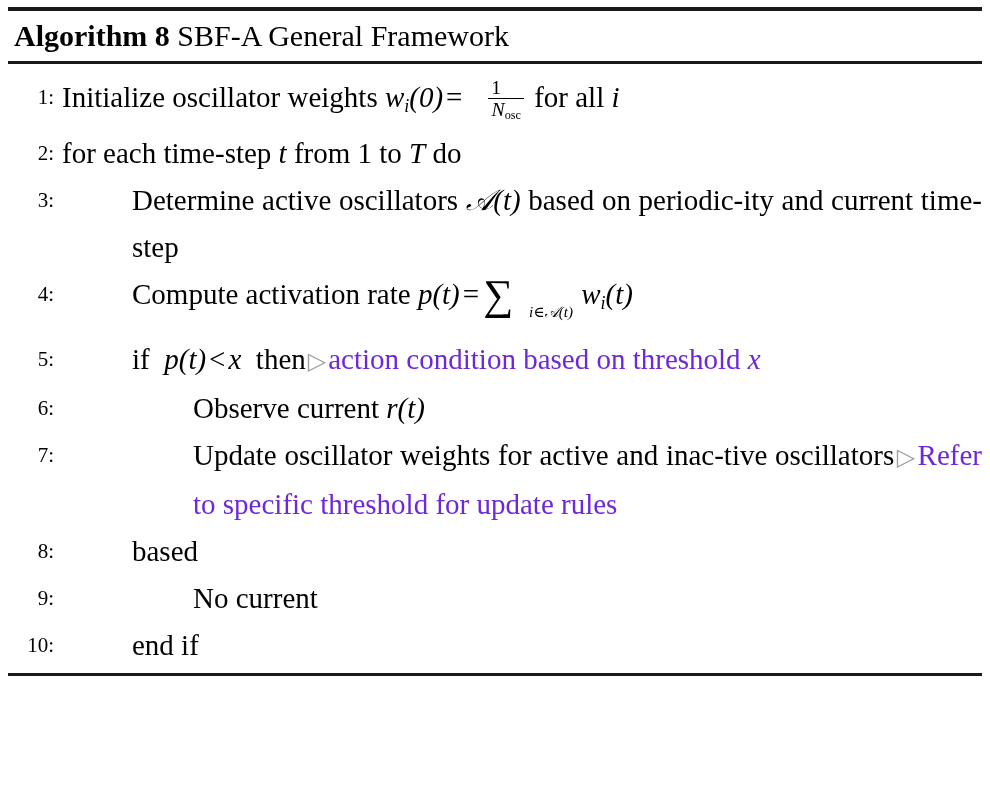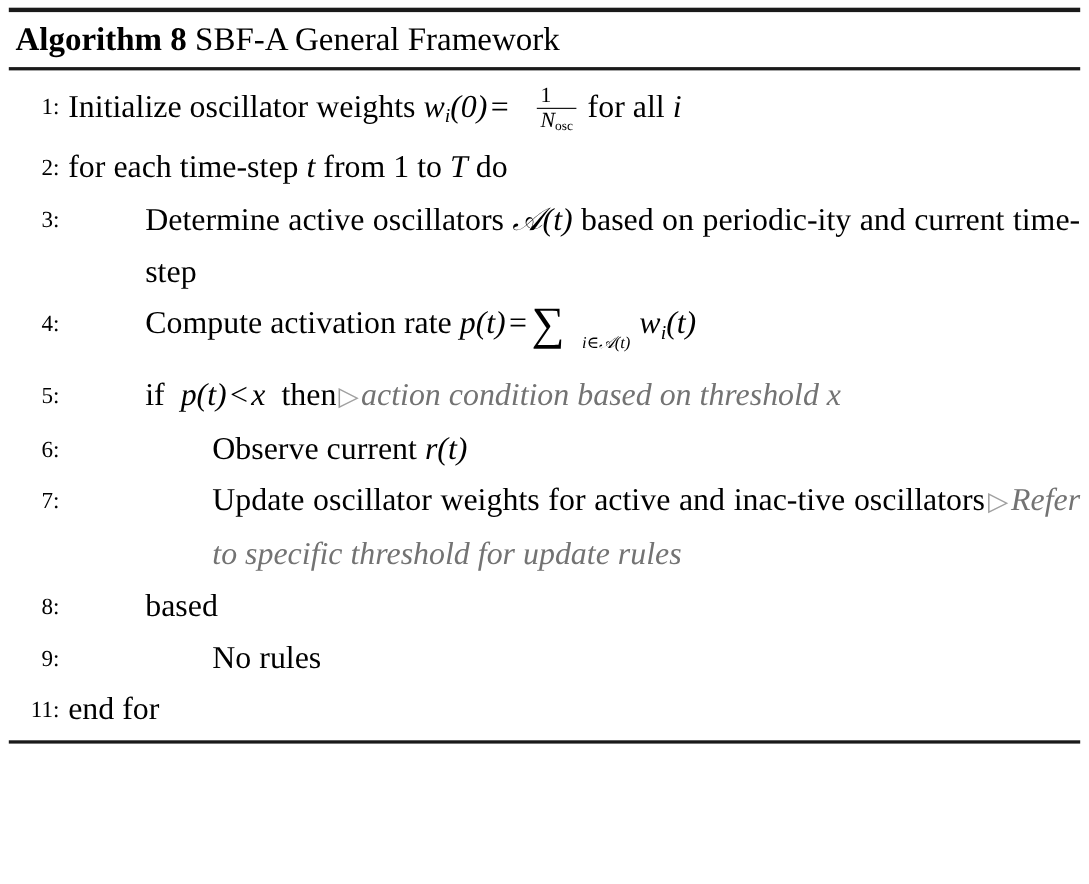--- a/index.html
+++ b/index.html
@@ -88,22 +88,21 @@
 
   .mathit {
     font-family: "Liberation Serif", "DejaVu Serif", serif;
     font-style: italic;
   }
   .mathrm {
     font-style: normal;
   }
 
   .comment {
-    color: #737373;
-    font-style: italic;
+    color: #6d28d9;
   }
   .tri {
     color: #a0a0a0;
     font-style: normal;
     font-size: 24px;
     padding: 0 2px;
   }
 
   
   .frac {
@@ -237,29 +236,29 @@
     <div class="alg-line">
       <div class="lineno">8:</div>
       <div class="content ind-1">
         <span class="kw">based</span>
       </div>
     </div>
 
     <div class="alg-line">
       <div class="lineno">9:</div>
       <div class="content ind-2">
-        <span class="kw">No rules</span>
-      </div>
-    </div>
-
-
-    <div class="alg-line">
-      <div class="lineno">11:</div>
-      <div class="content ind-0">
-        <span class="kw">end for</span>
-      </div>
-    </div>
+        <span class="kw">No current</span>
+      </div>
+    </div>
+
+    <div class="alg-line">
+      <div class="lineno">10:</div>
+      <div class="content ind-1">
+        <span class="kw">end if</span>
+      </div>
+    </div>
+
 
   </div>
 
   <div class="rule-bottom"></div>
 
 </div>
 
 </body></html>

